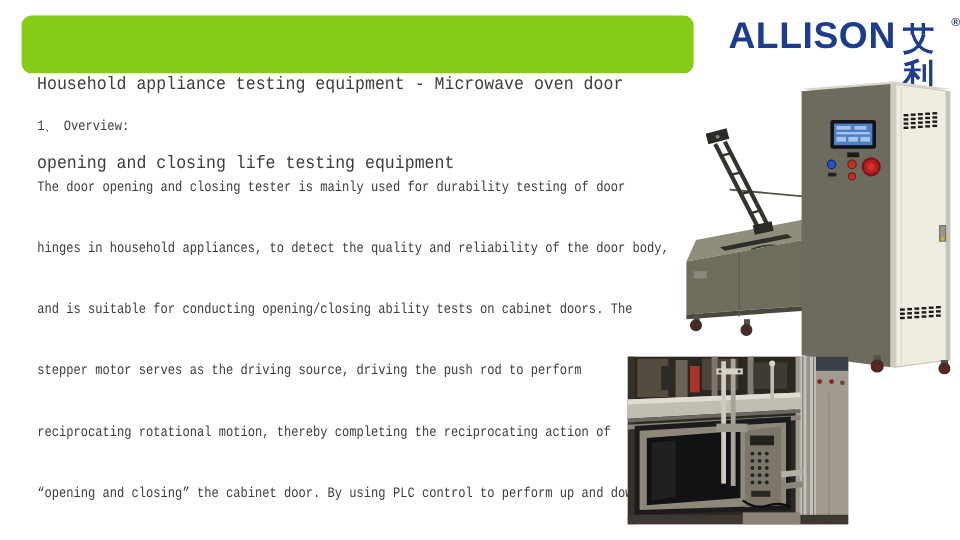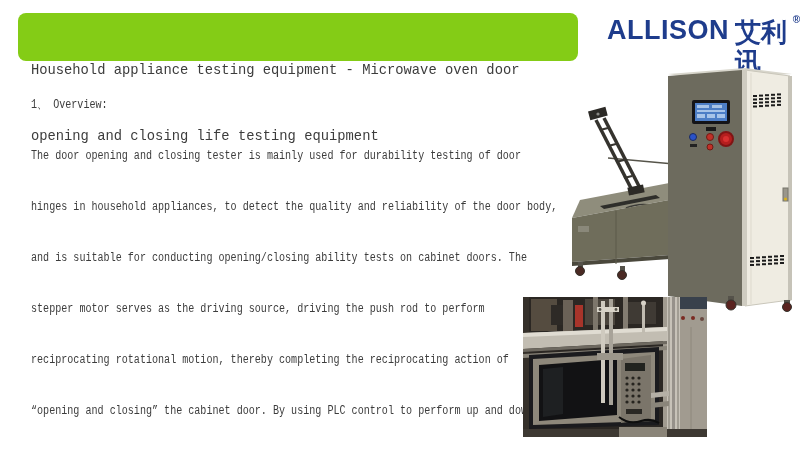--- a/index.html
+++ b/index.html
@@ -10,21 +10,21 @@
   
   .title-box{position:absolute;left:18px;top:13px;width:560px;height:48px;
              background:#84cc16;border-radius:8px;}
   .title-text{padding:3px 0 0 14px;transform:scaleX(.92);transform-origin:0 0;
               font-family:"Liberation Mono","DejaVu Sans Mono",monospace;
               font-size:15px;line-height:22px;color:#3c3c3c;white-space:pre;}
 
   
   .logo{position:absolute;left:607px;top:15px;display:flex;align-items:flex-start;
         color:#1e3c8c;}
-  .logo-en{font-size:27px;font-weight:700;letter-spacing:.5px;line-height:30px;}
+  .logo-en{font-size:31px;font-weight:700;letter-spacing:.5px;line-height:30px;}
   .logo-cn{font-size:26px;font-weight:700;line-height:30px;margin-left:6px;margin-top:2px;}
   .logo-reg{font-size:10px;font-weight:700;margin-left:2px;margin-top:-1px;}
 
   
   .content{position:absolute;left:31px;top:63px;width:660px;
            transform:scaleX(.84);transform-origin:0 0;
            font-family:"Liberation Mono","DejaVu Sans Mono",monospace;
            font-size:12px;line-height:17px;color:#3c3c3c;white-space:pre;}
   .content div{height:17px;}
 

